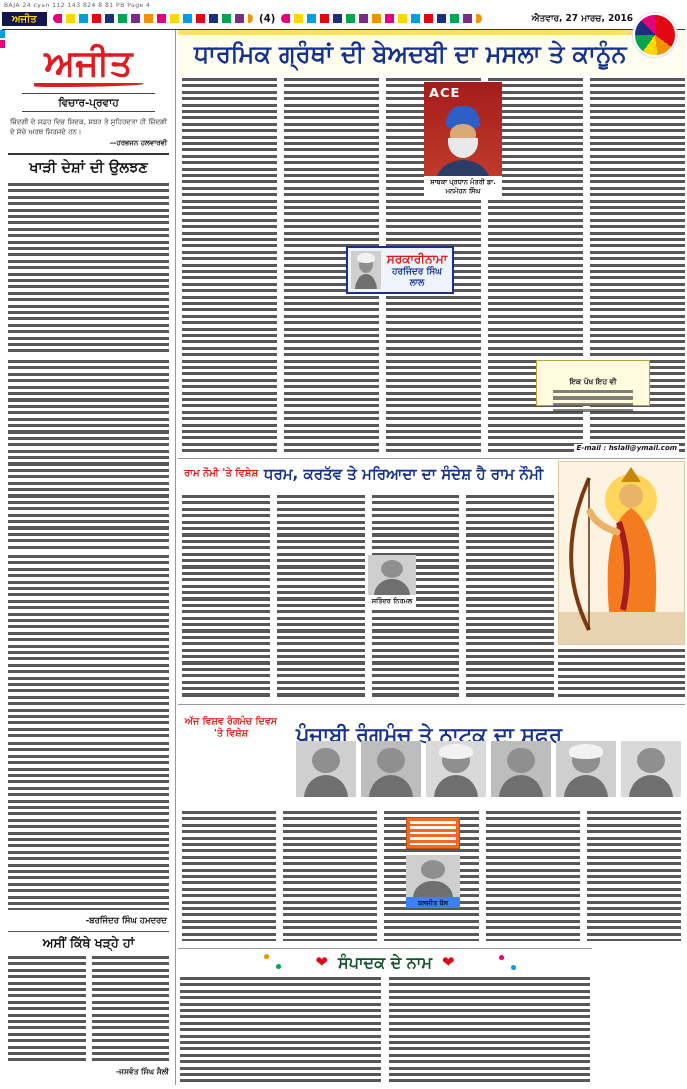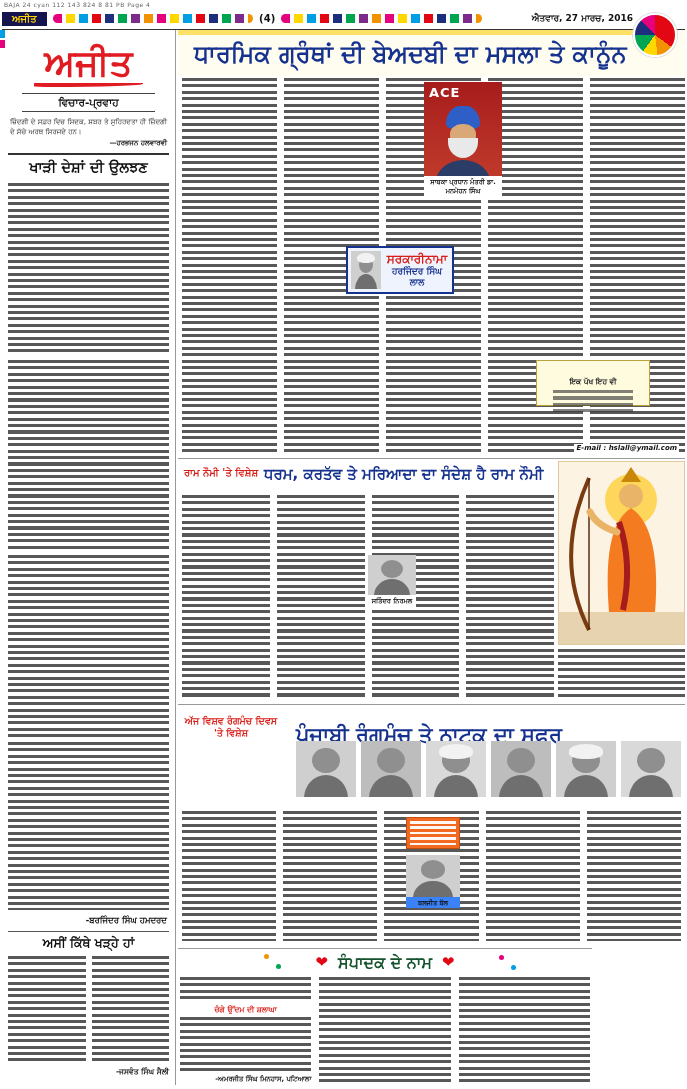--- a/index.html
+++ b/index.html
@@ -314,28 +314,22 @@
       <span class="cf cf1"></span>
       <span class="cf cf2"></span>
       <span class="heart">❤</span>
       <span class="lt-title">ਸੰਪਾਦਕ ਦੇ ਨਾਮ</span>
       <span class="heart">❤</span>
       <span class="cf cf3"></span>
       <span class="cf cf4"></span>
     </div>
     <div class="lt-cols">
       <div class="lt-col">
-        <div class="sim" style="max-height:26px"></div>
-        <div class="lt-sub">ਚੰਗੇ ਉੱਦਮ ਦੀ ਸ਼ਲਾਘਾ</div>
         <div class="sim"></div>
-        <div class="lt-sig">-ਅਮਰਜੀਤ ਸਿੰਘ ਮਿਨਹਾਸ, ਪਟਿਆਲਾ</div>
       </div>
       <div class="lt-col">
         <div class="sim"></div>
       </div>
-      <div class="lt-col">
-        <div class="sim"></div>
-      </div>
     </div>
   </section>
 
 
 </div>
 
 </body></html>

